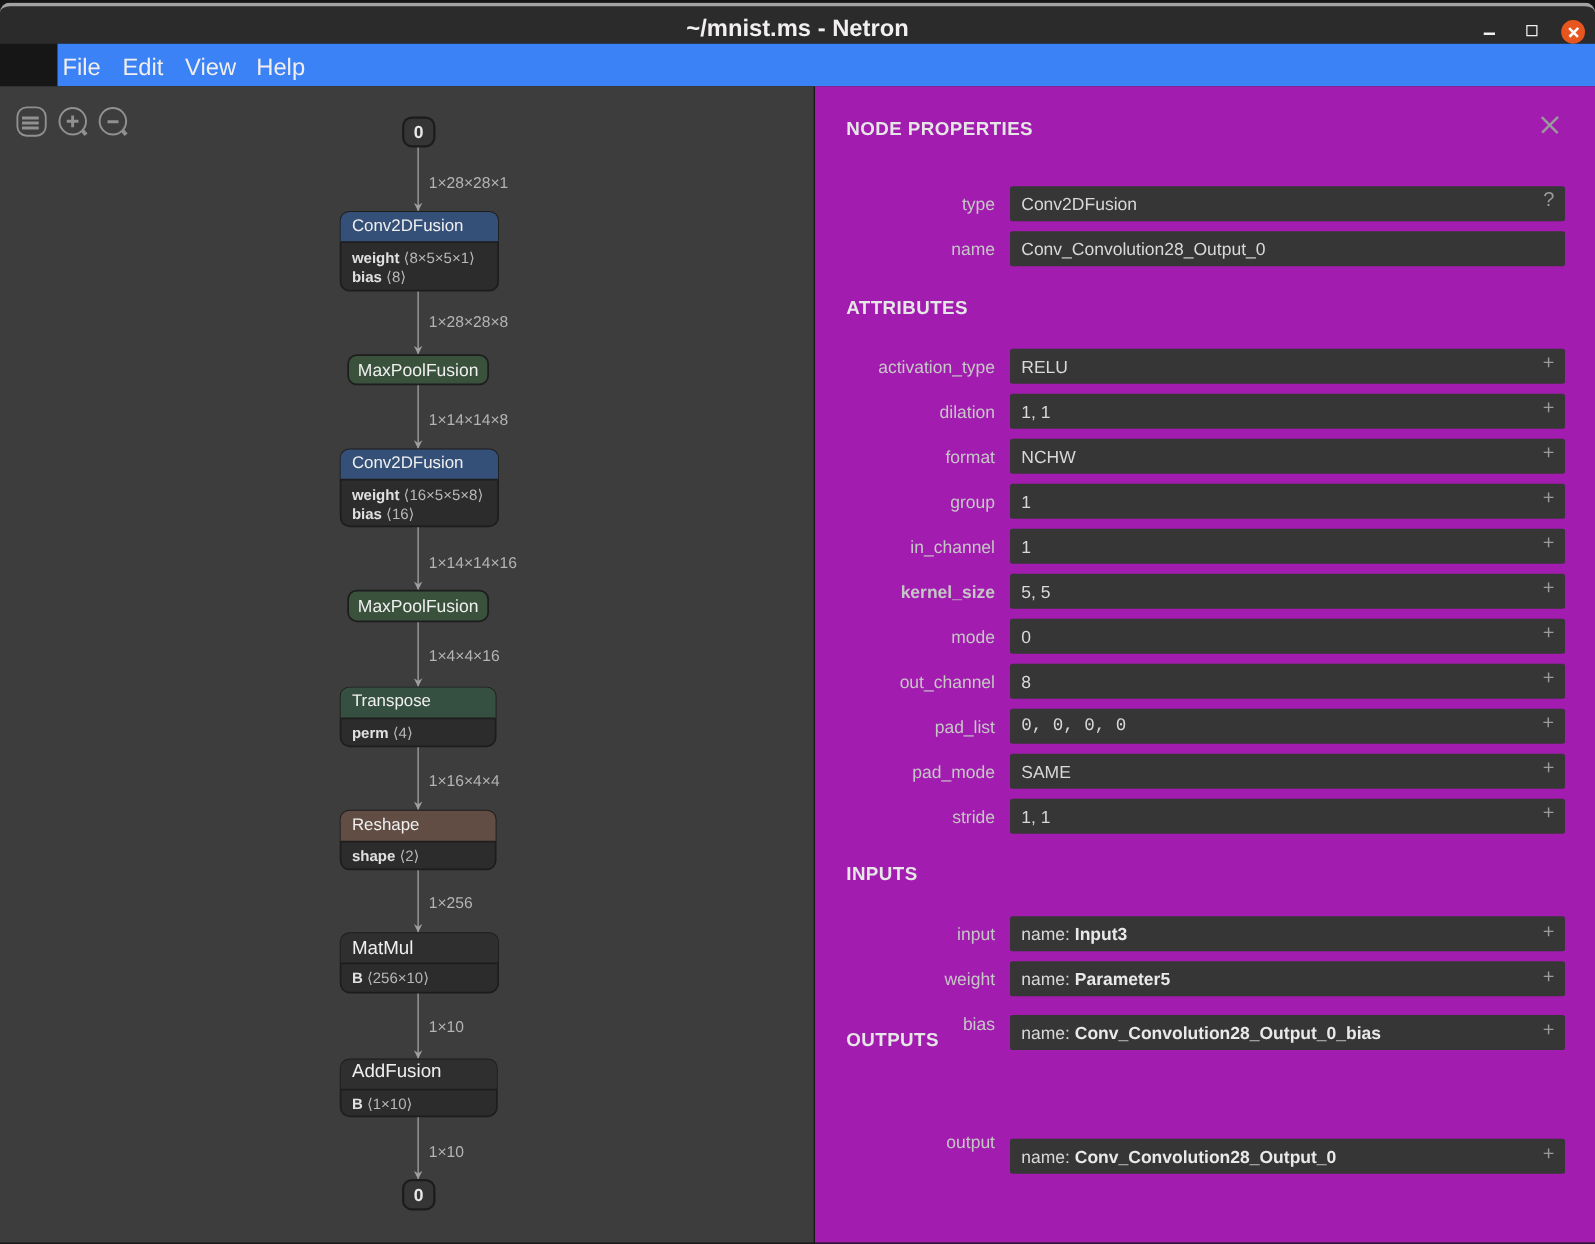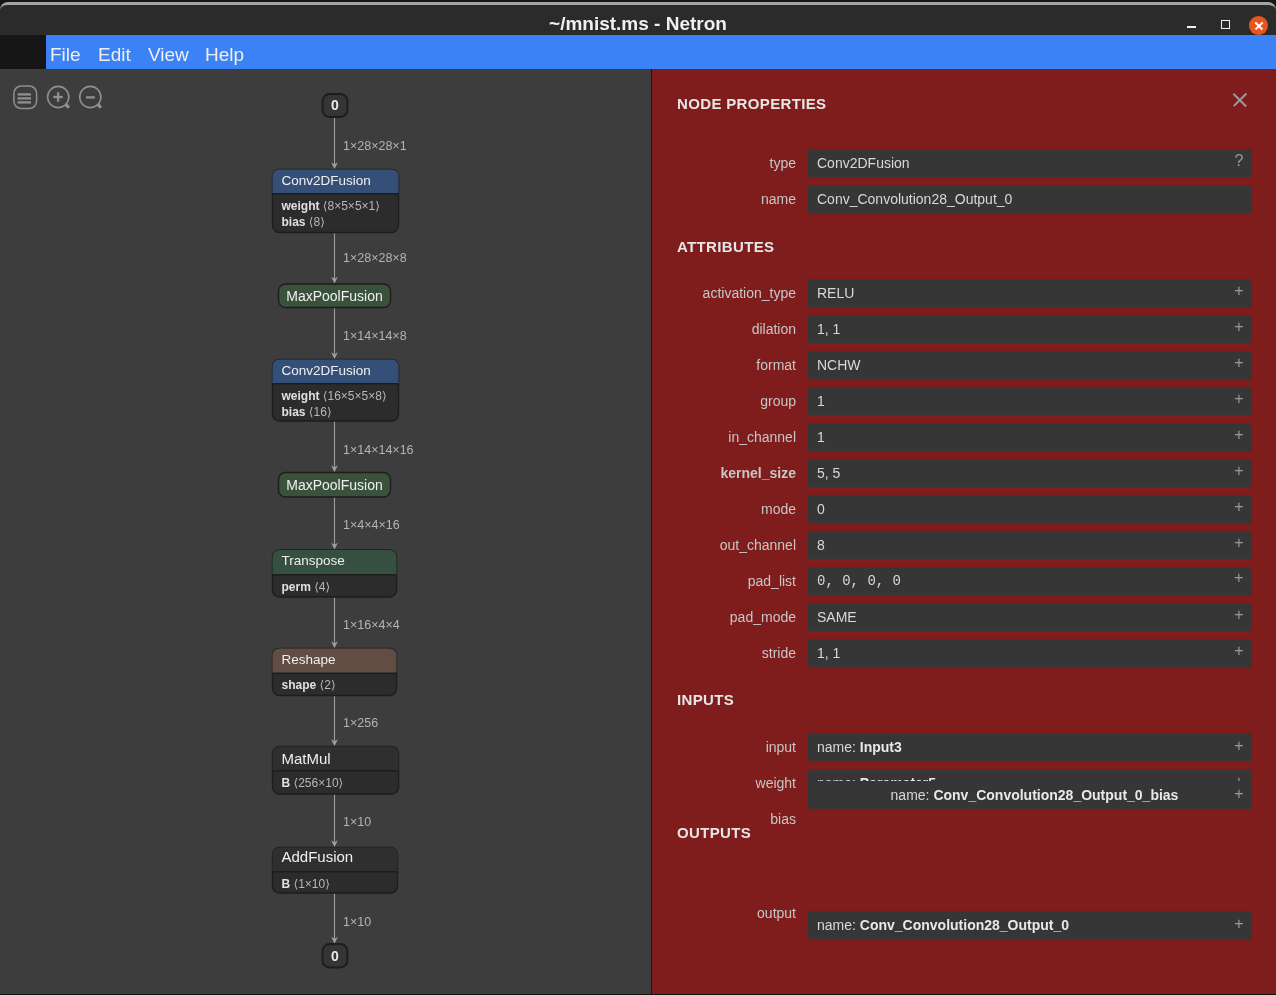--- a/index.html
+++ b/index.html
@@ -13,21 +13,21 @@
   .winbtn-max { position:absolute; left:1221px; top:15px; width:9px; height:9px; border:1.5px solid #f0f0f0; }
   .winbtn-close { position:absolute; left:1249px; top:11px; width:19px; height:19px;
     border-radius:50%; background:#e8561f; }
   .winbtn-close:before, .winbtn-close:after { content:""; position:absolute; left:4.6px; top:8.8px;
     width:9.8px; height:1.6px; background:#fff; }
   .winbtn-close:before { transform:rotate(45deg); }
   .winbtn-close:after { transform:rotate(-45deg); }
   .menubar { position:absolute; left:0; top:35px; width:1276px; height:34px; background:#3b82f6;margin-left:46px; }
   .menubar span { position:absolute; top:6px; height:27px; line-height:27px; color:#f0eeee; font-size:19px; }
   .canvas { position:absolute; left:0; top:69px; width:651px; height:926px; background:#3d3d3d; }
-  .sidebar { position:absolute; left:652px; top:69px; width:624px; height:926px; background:#7f1d1d; }
+  .sidebar { position:absolute; left:652px; top:69px; width:624px; height:926px; background:#a21caf; }
   .sb-h { position:absolute; left:25px; color:#e6e6e6; font-size:15px; font-weight:bold; letter-spacing:0.35px; height:15px; line-height:15px; }
   .sb-label { position:absolute; width:144px; text-align:right; color:#c6c6c6; font-size:14px; height:28px; line-height:28px; }
   .sb-box { position:absolute; left:156px; width:444px; height:28px; background:#363636; border-radius:2px;
     color:#d8d8d8; font-size:14px; line-height:28px; padding-left:9px; white-space:nowrap; }
   .sb-box .plus { position:absolute; right:8.5px; top:-1.5px; color:#9a9a9a; font-size:16px; }
   .sb-box b { color:#e9e9e9; }
   .sb-close { position:absolute; left:580px; top:23.5px; width:15px; height:15px; }
   .sb-close:before, .sb-close:after { content:""; position:absolute; left:-1.3px; top:6.7px;
     width:17.6px; height:1.6px; background:#9a9a9a; }
   .sb-close:before { transform:rotate(45deg); }
@@ -196,20 +196,20 @@
   <div class="sb-label" style="top:569.6px;">stride</div>
   <div class="sb-box" style="top:569.6px;">1, 1<span class="plus">+</span></div>
 
   <div class="sb-h" style="top:623px;">INPUTS</div>
 
   <div class="sb-label" style="top:664px;">input</div>
   <div class="sb-box" style="top:664px;">name: <b>Input3</b><span class="plus">+</span></div>
   <div class="sb-label" style="top:700px;">weight</div>
   <div class="sb-box" style="top:700px;">name: <b>Parameter5</b><span class="plus">+</span></div>
   <div class="sb-label" style="top:736px;">bias</div>
-  <div class="sb-box" style="top:712px;text-align:center;">name: <b>Conv_Convolution28_Output_0_bias</b><span class="plus">+</span></div>
+  <div class="sb-box" style="top:743px;">name: <b>Conv_Convolution28_Output_0_bias</b><span class="plus">+</span></div>
 
   <div class="sb-h" style="top:756px;">OUTPUTS</div>
 
   <div class="sb-label" style="top:830px;">output</div>
   <div class="sb-box" style="top:830px;margin-top:12px;">name: <b>Conv_Convolution28_Output_0</b><span class="plus">+</span></div>
 </div>
 <div style="position:absolute;left:0;top:993.5px;width:1276px;height:1.5px;background:#131313;"></div>
 
 </body></html>

